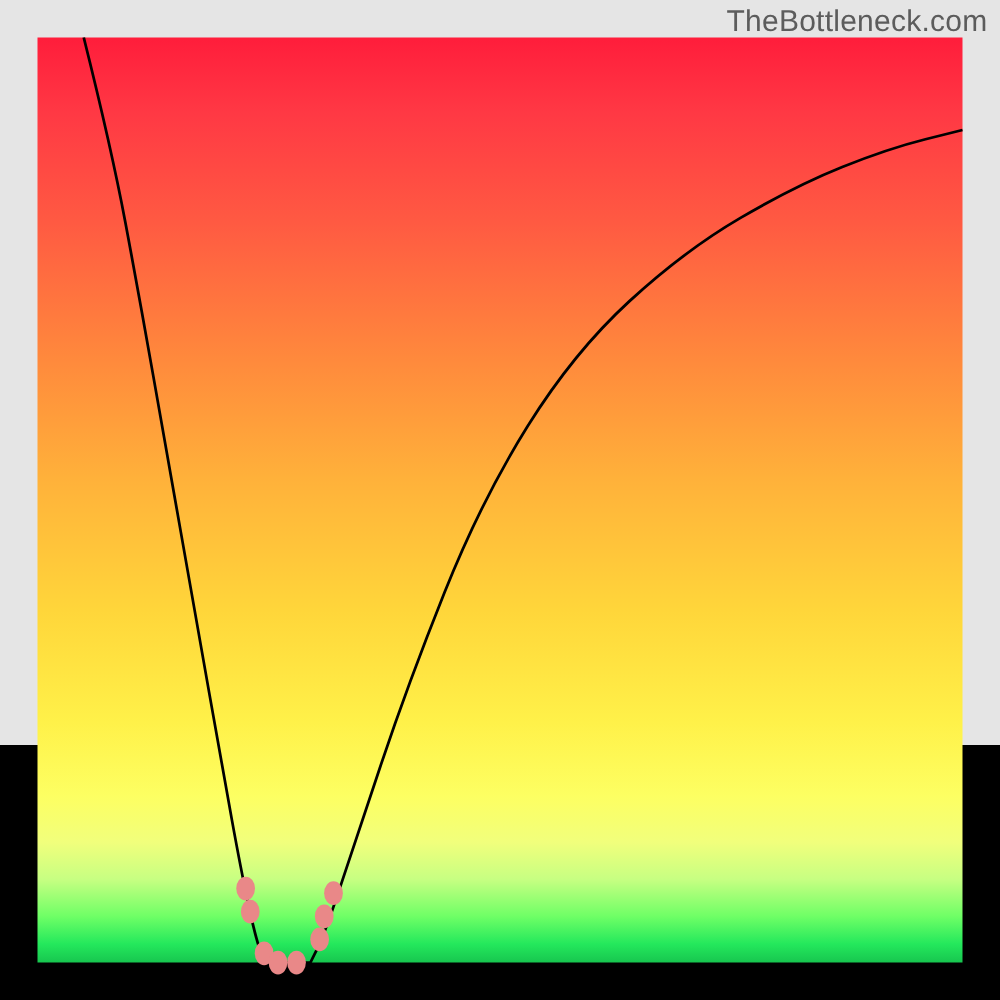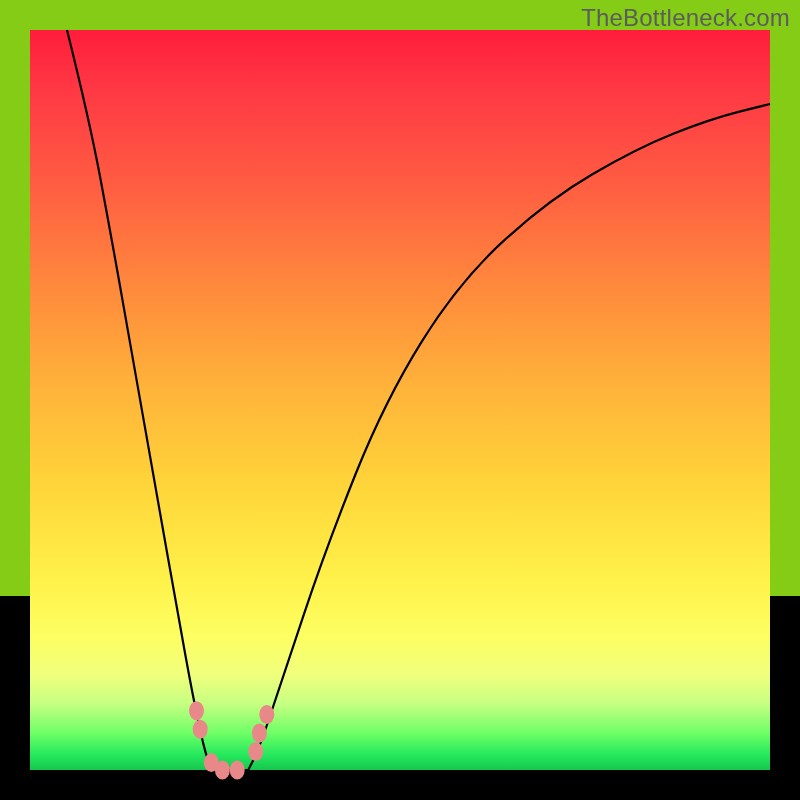--- a/index.html
+++ b/index.html
@@ -8,21 +8,21 @@
     width: 800px;
     height: 800px;
     background: #000;
     font-family: Arial, Helvetica, sans-serif;
     overflow: hidden;
   }
   .frame {
     position: relative;
     width: 800px;
     height: 596px;
-    background: #84cc16;
+    background: #e5e5e5;
   }
   .watermark {
     position: absolute;
     top: 4px;
     right: 10px;
     color: #5c5c5c;
     font-size: 24px;
     font-weight: 500;
     letter-spacing: 0.2px;
     user-select: none;

